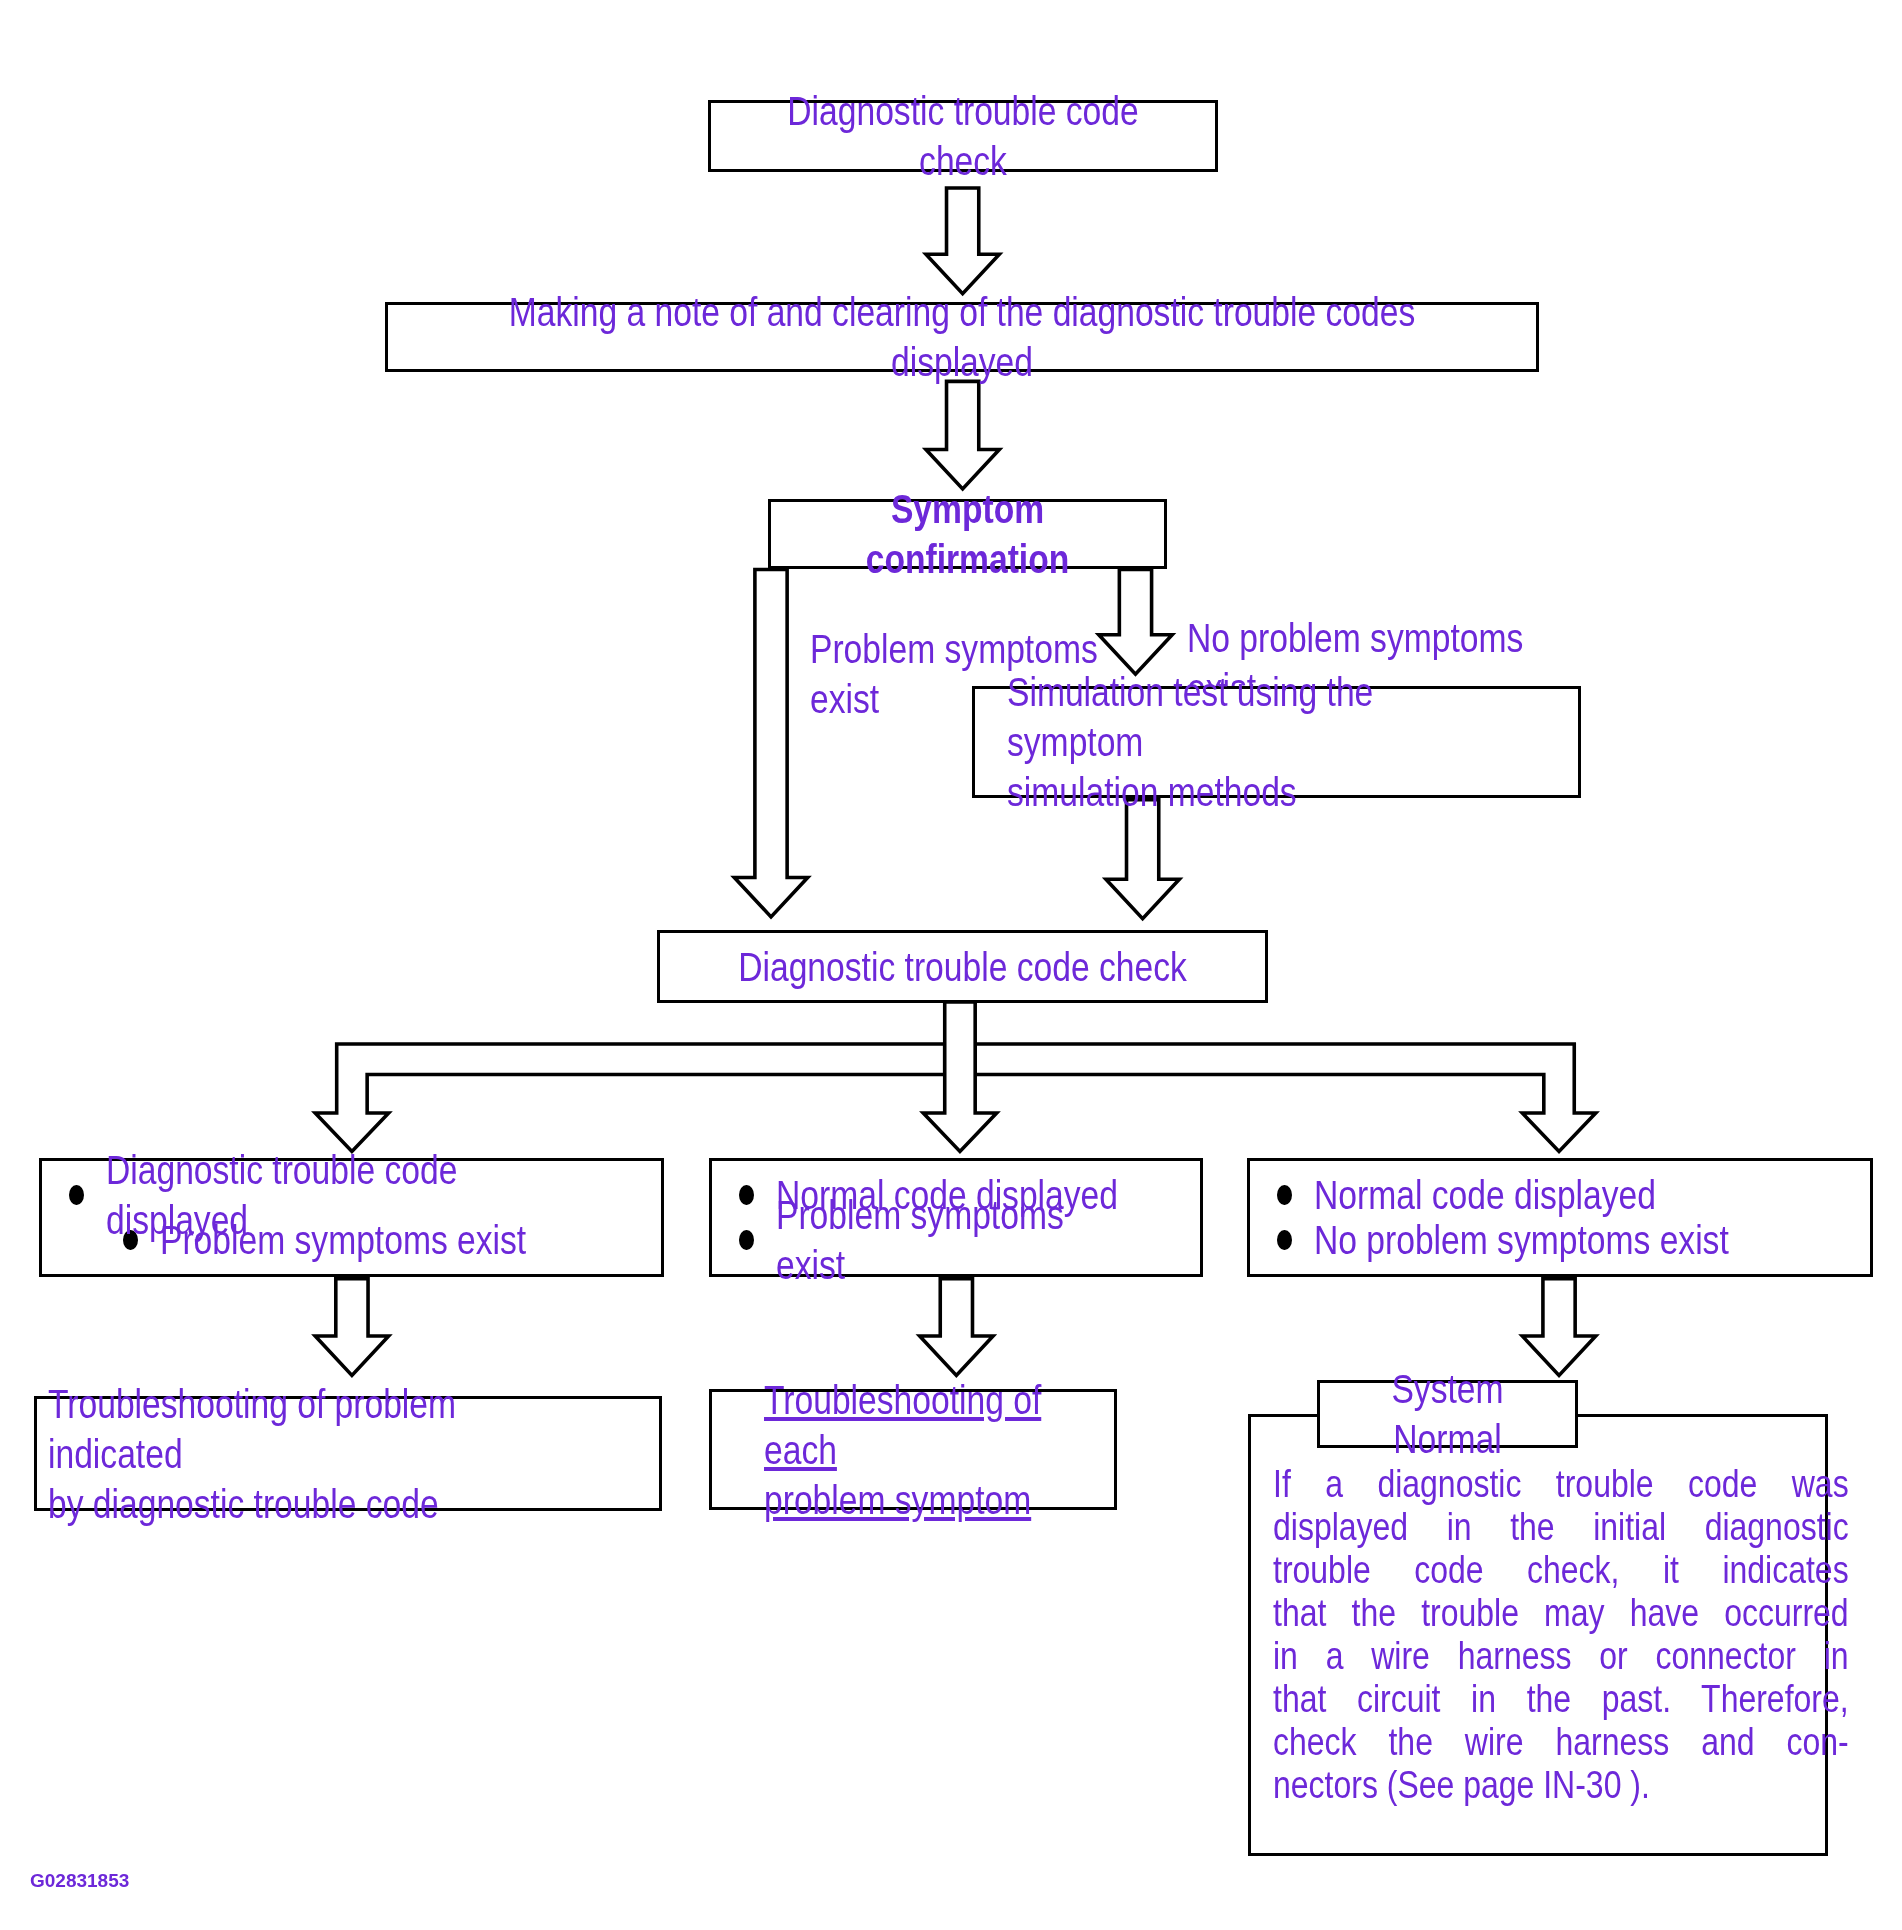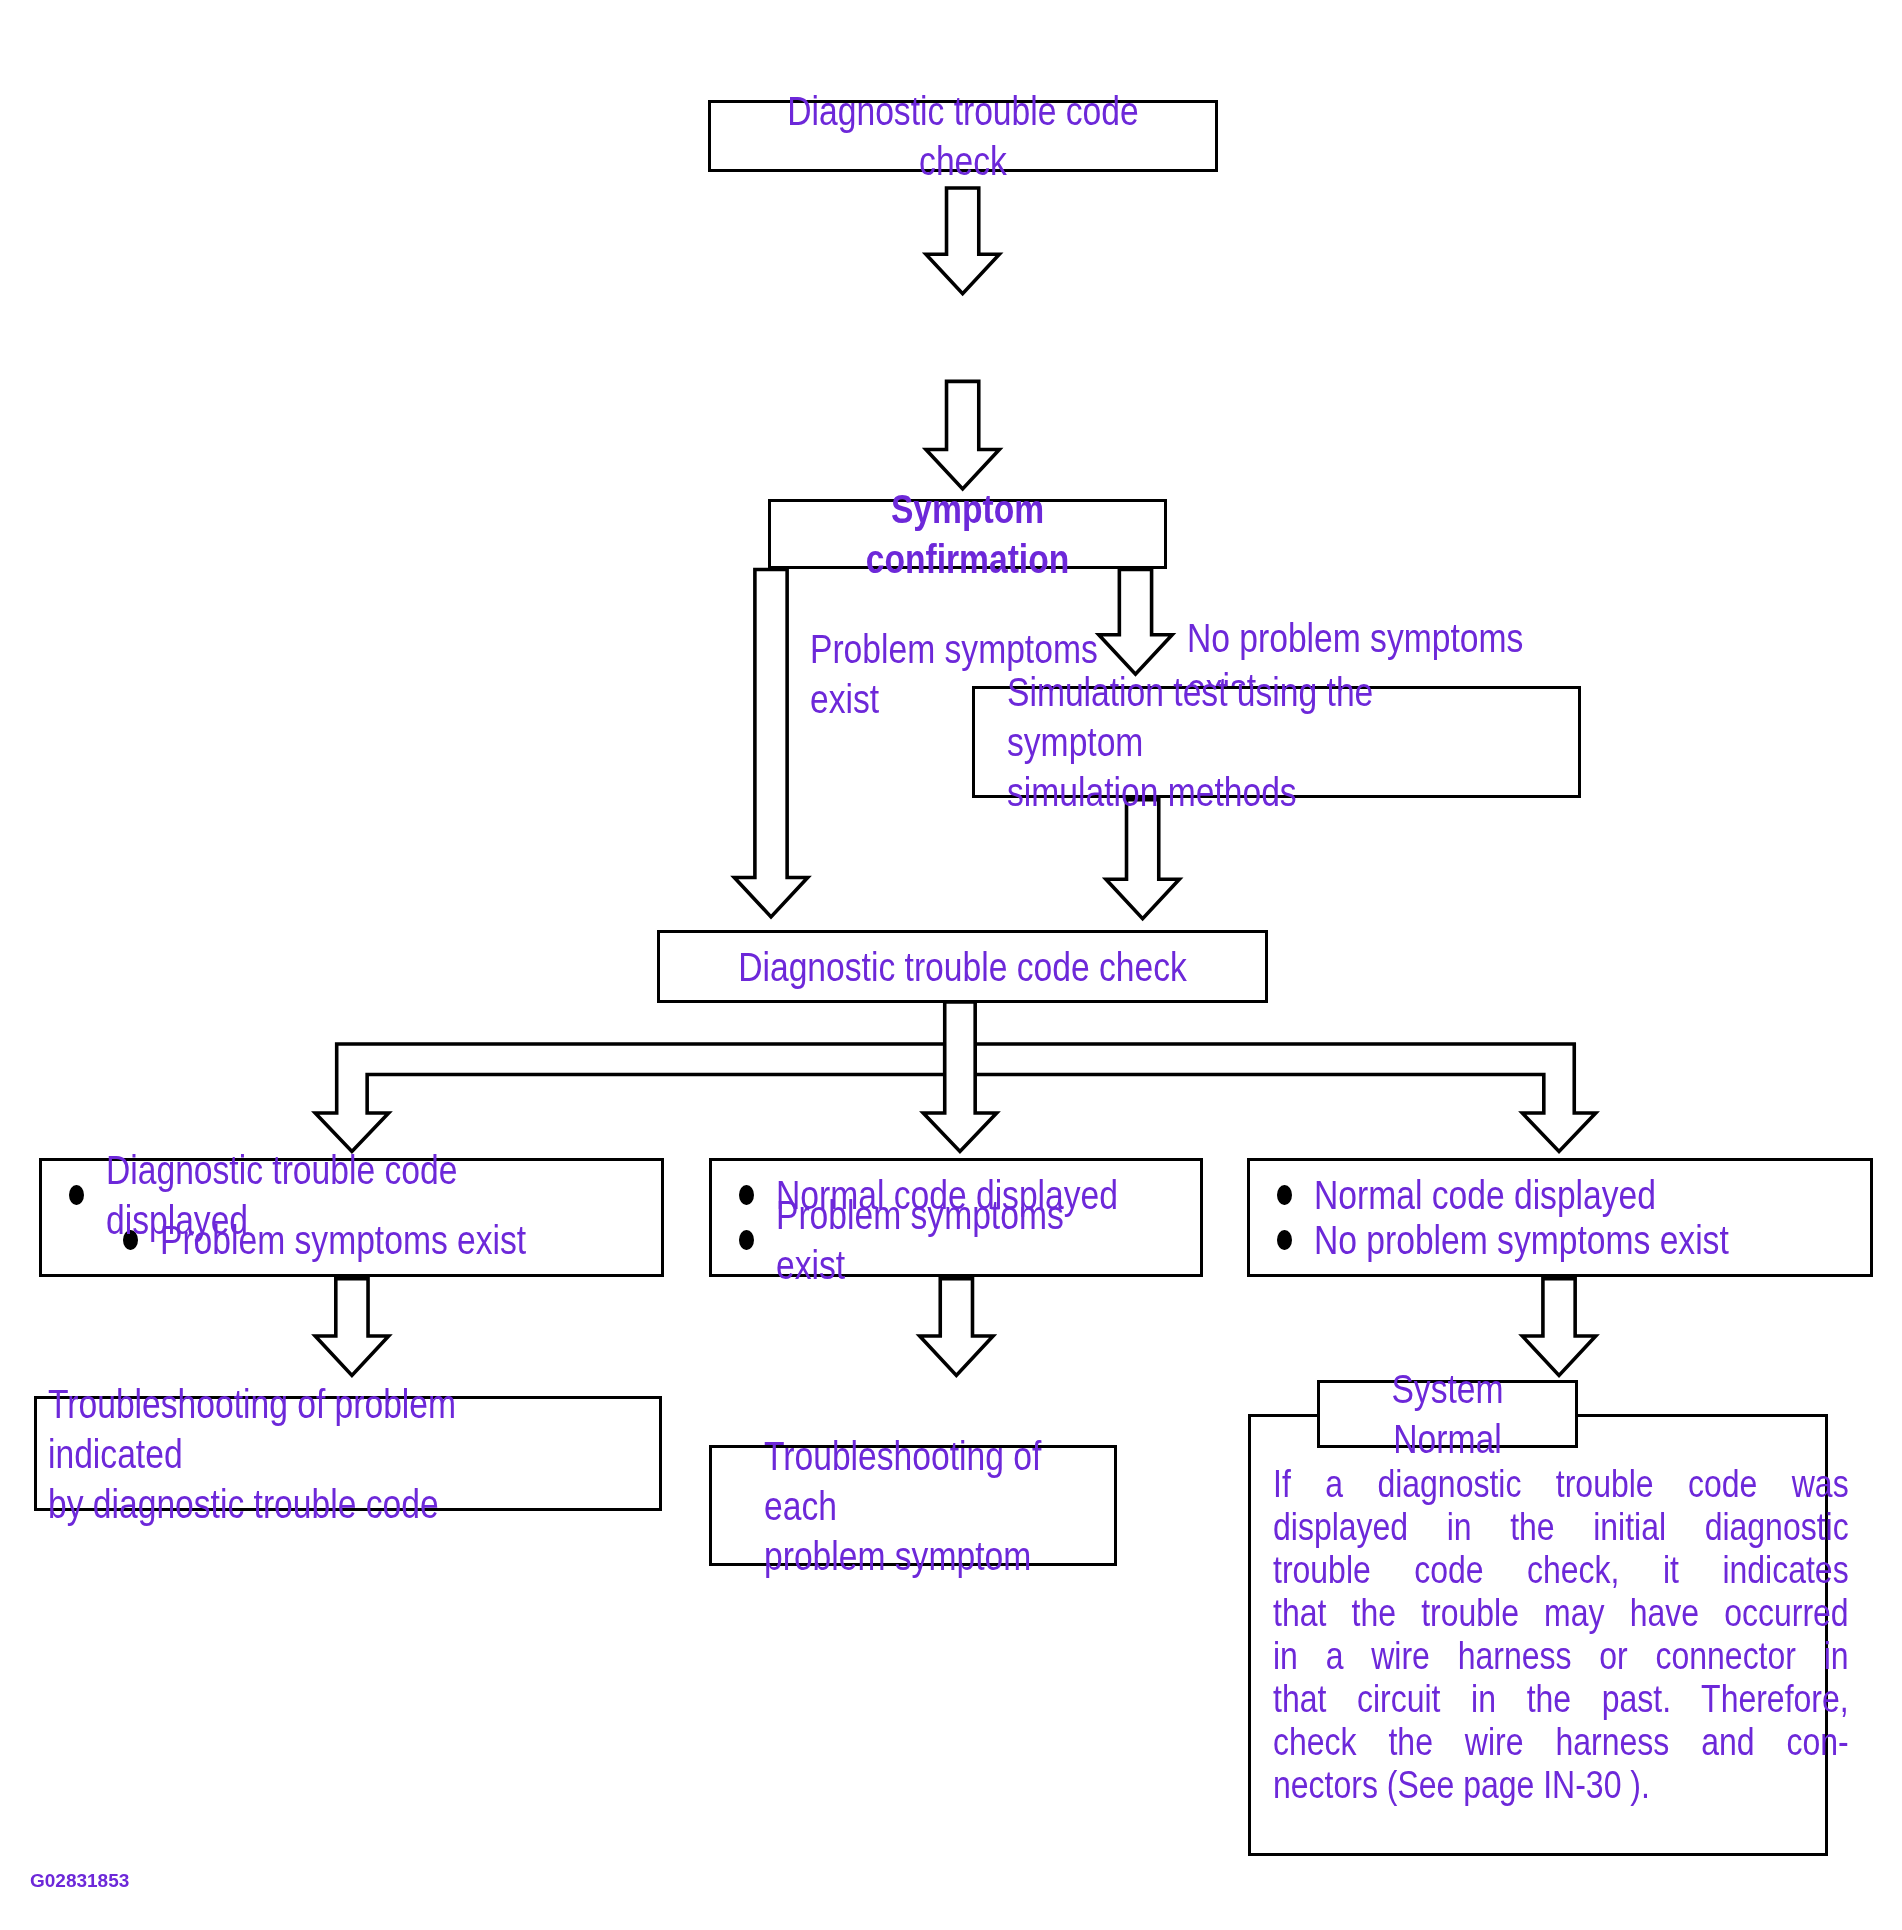--- a/index.html
+++ b/index.html
@@ -53,20 +53,23 @@
       <polygon points="1258,857 1294,857 1294,946 1317,946 1276,990 1235,946 1258,946" fill="#ffffff" stroke="#000000" stroke-width="4"></polygon>
       <polygon points="375,1392 411,1392 411,1456 434,1456 393,1500 352,1456 375,1456" fill="#ffffff" stroke="#000000" stroke-width="4"></polygon>
       <polygon points="1050,1392 1086,1392 1086,1456 1109,1456 1068,1500 1027,1456 1050,1456" fill="#ffffff" stroke="#000000" stroke-width="4"></polygon>
       <polygon points="1723,1392 1759,1392 1759,1456 1782,1456 1741,1500 1700,1456 1723,1456" fill="#ffffff" stroke="#000000" stroke-width="4"></polygon>
     </svg>
 
   <div class="box" style="left:708px;top:68px;width:510px;height:72px;">
     <span class="t c">Diagnostic trouble code check</span>
   </div>
 
+  <div class="box" style="left:385px;top:270px;width:1154px;height:70px;">
+    <span class="t c">Making a note of and clearing of the diagnostic trouble codes displayed</span>
+  </div>
 
   <div class="box" style="left:768px;top:467px;width:399px;height:70px;font-weight:bold;">
     <span class="t c">Symptom confirmation</span>
   </div>
 
   <div class="edge-label" style="left:810px;top:541px;">
     <span class="t l">Problem symptoms
 exist</span>
   </div>
 
@@ -121,21 +124,21 @@
         <span class="t l">No problem symptoms exist</span>
       </div>
     </div>
   </div>
 
   <div class="box leftalign" style="left:34px;top:1364px;width:628px;height:115px;padding-left:10.7px;">
     <span class="t l">Troubleshooting of problem indicated
 by diagnostic trouble code</span>
   </div>
 
-  <div class="box leftalign" style="left:709px;top:1413px;width:408px;height:121px;padding-left:52px;">
+  <div class="box leftalign" style="left:709px;top:1357px;width:408px;height:121px;padding-left:52px;text-decoration:underline;">
     <span class="t l">Troubleshooting of each
 problem symptom</span>
   </div>
 
   <div class="note-box">
     <div class="note-text">
       <div class="jl">If a diagnostic trouble code was</div>
       <div class="jl">displayed in the initial diagnostic</div>
       <div class="jl">trouble code check, it indicates</div>
       <div class="jl">that the trouble may have occurred</div>

